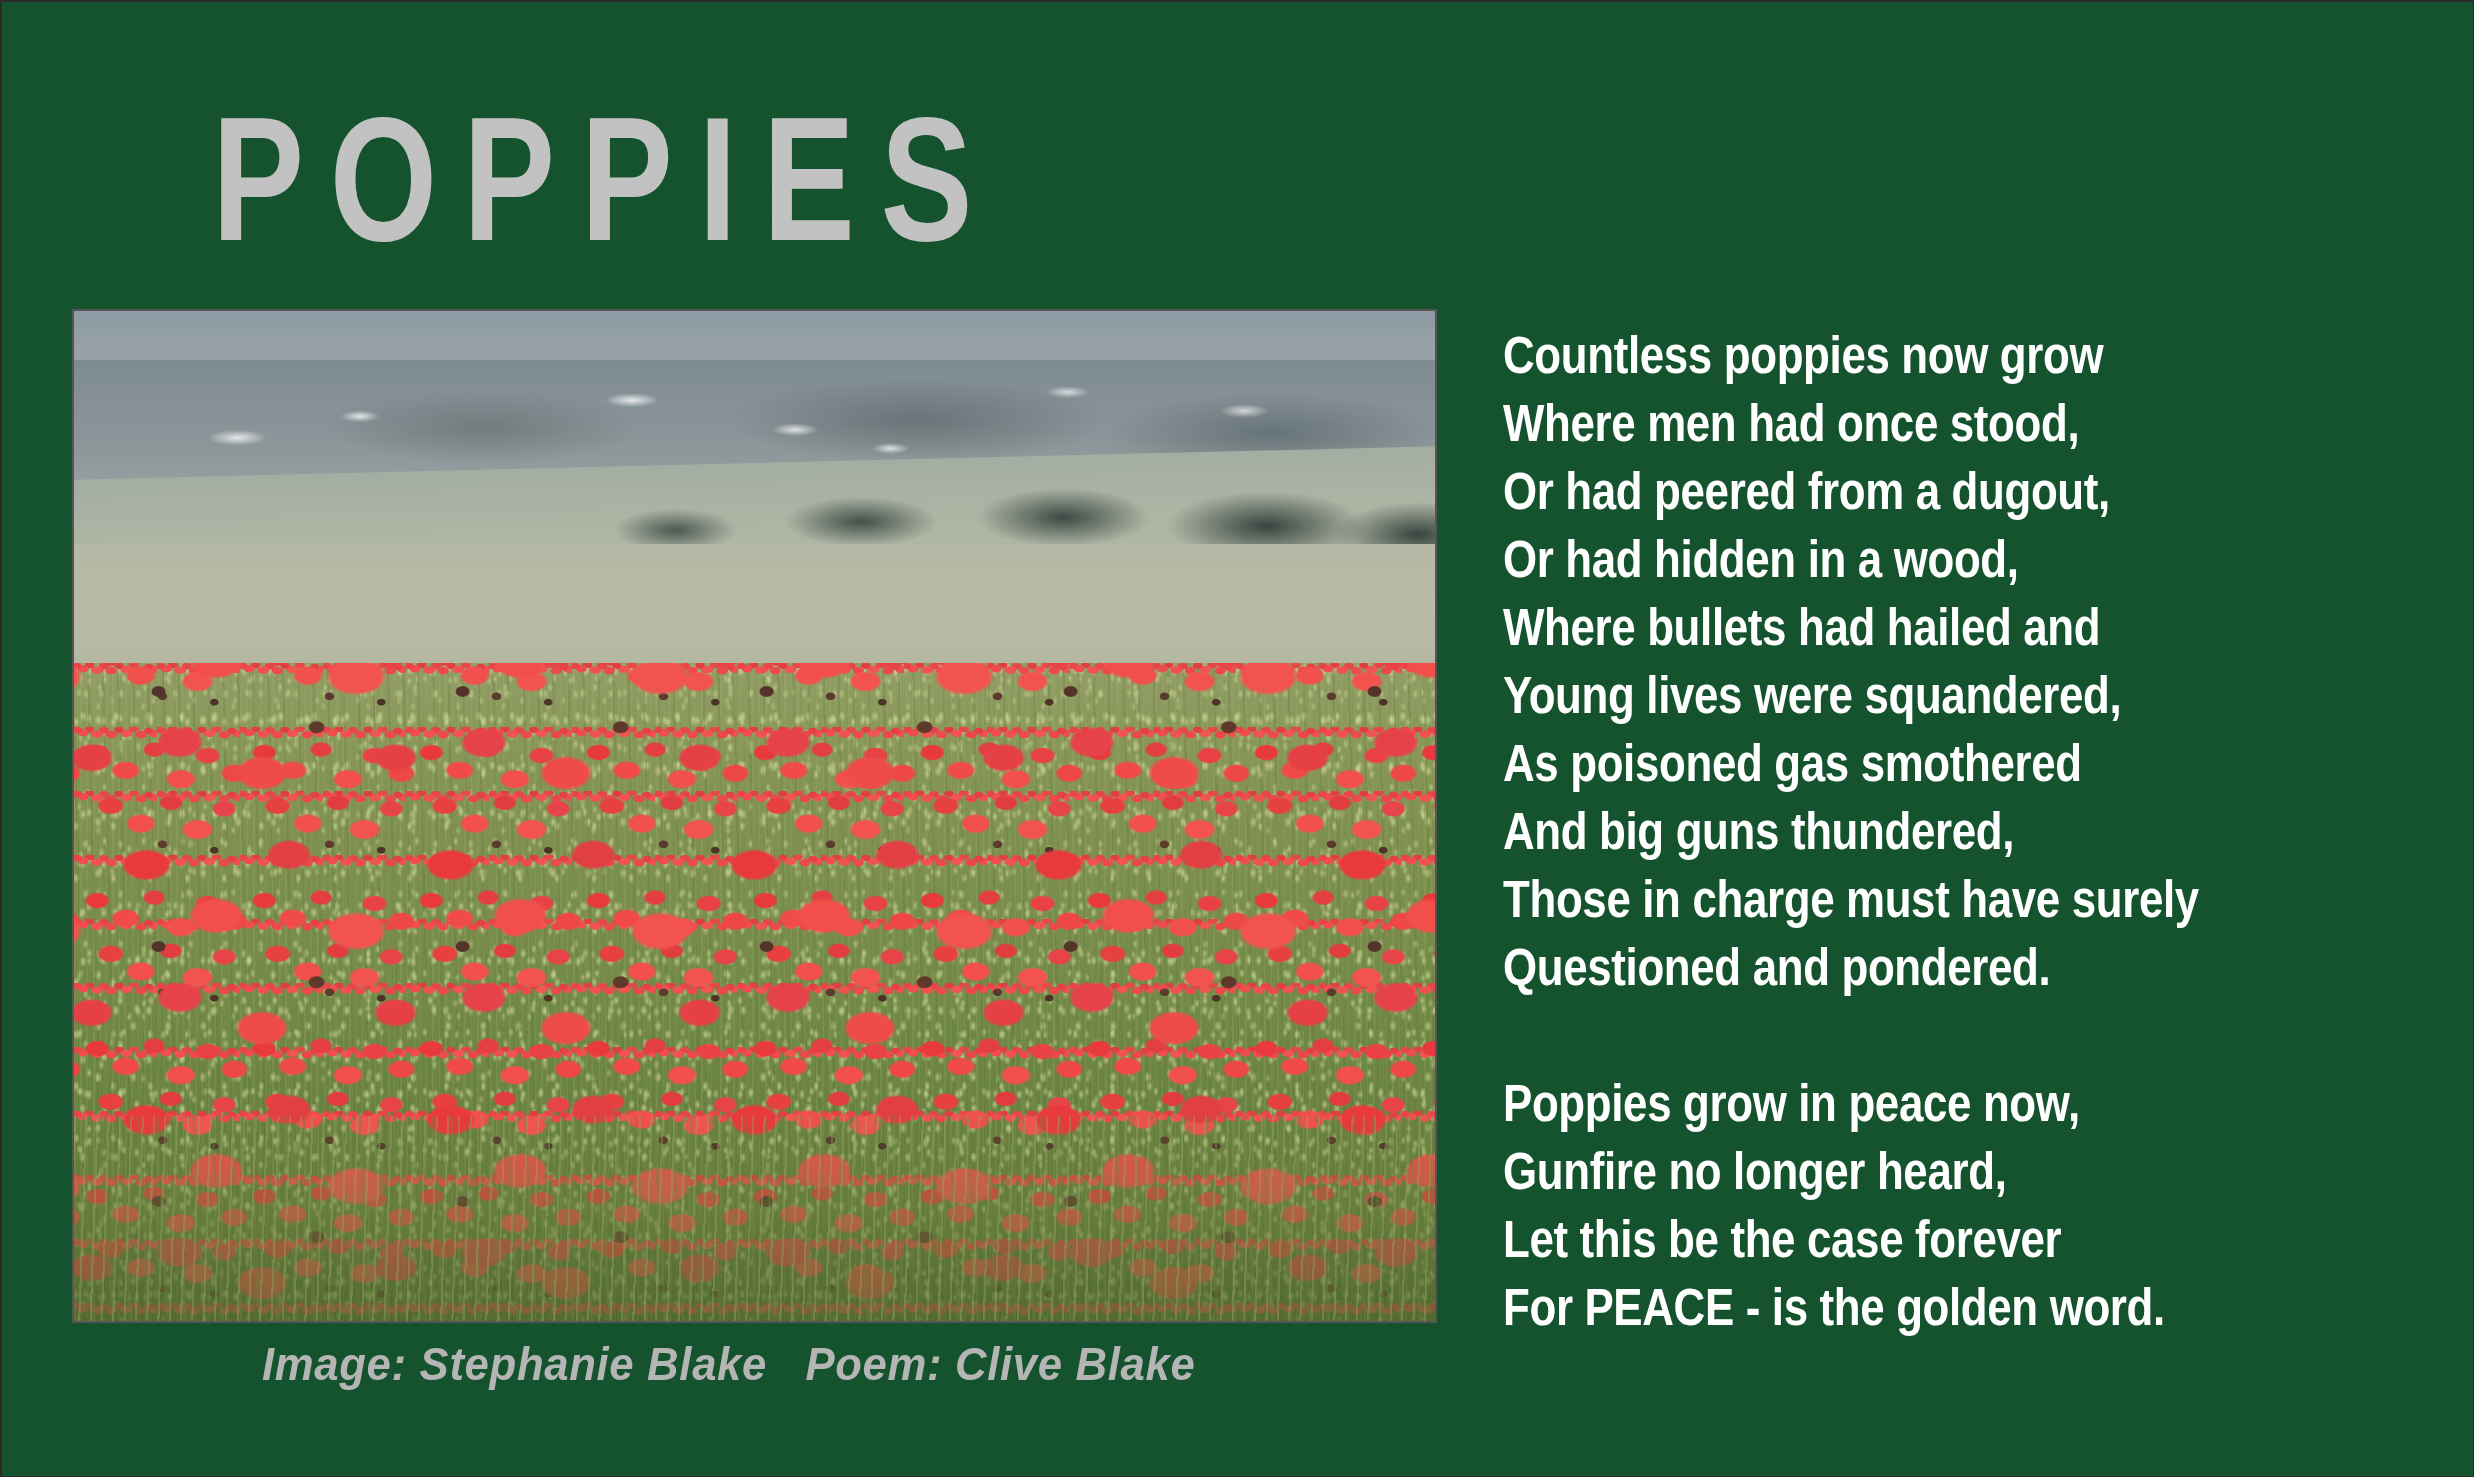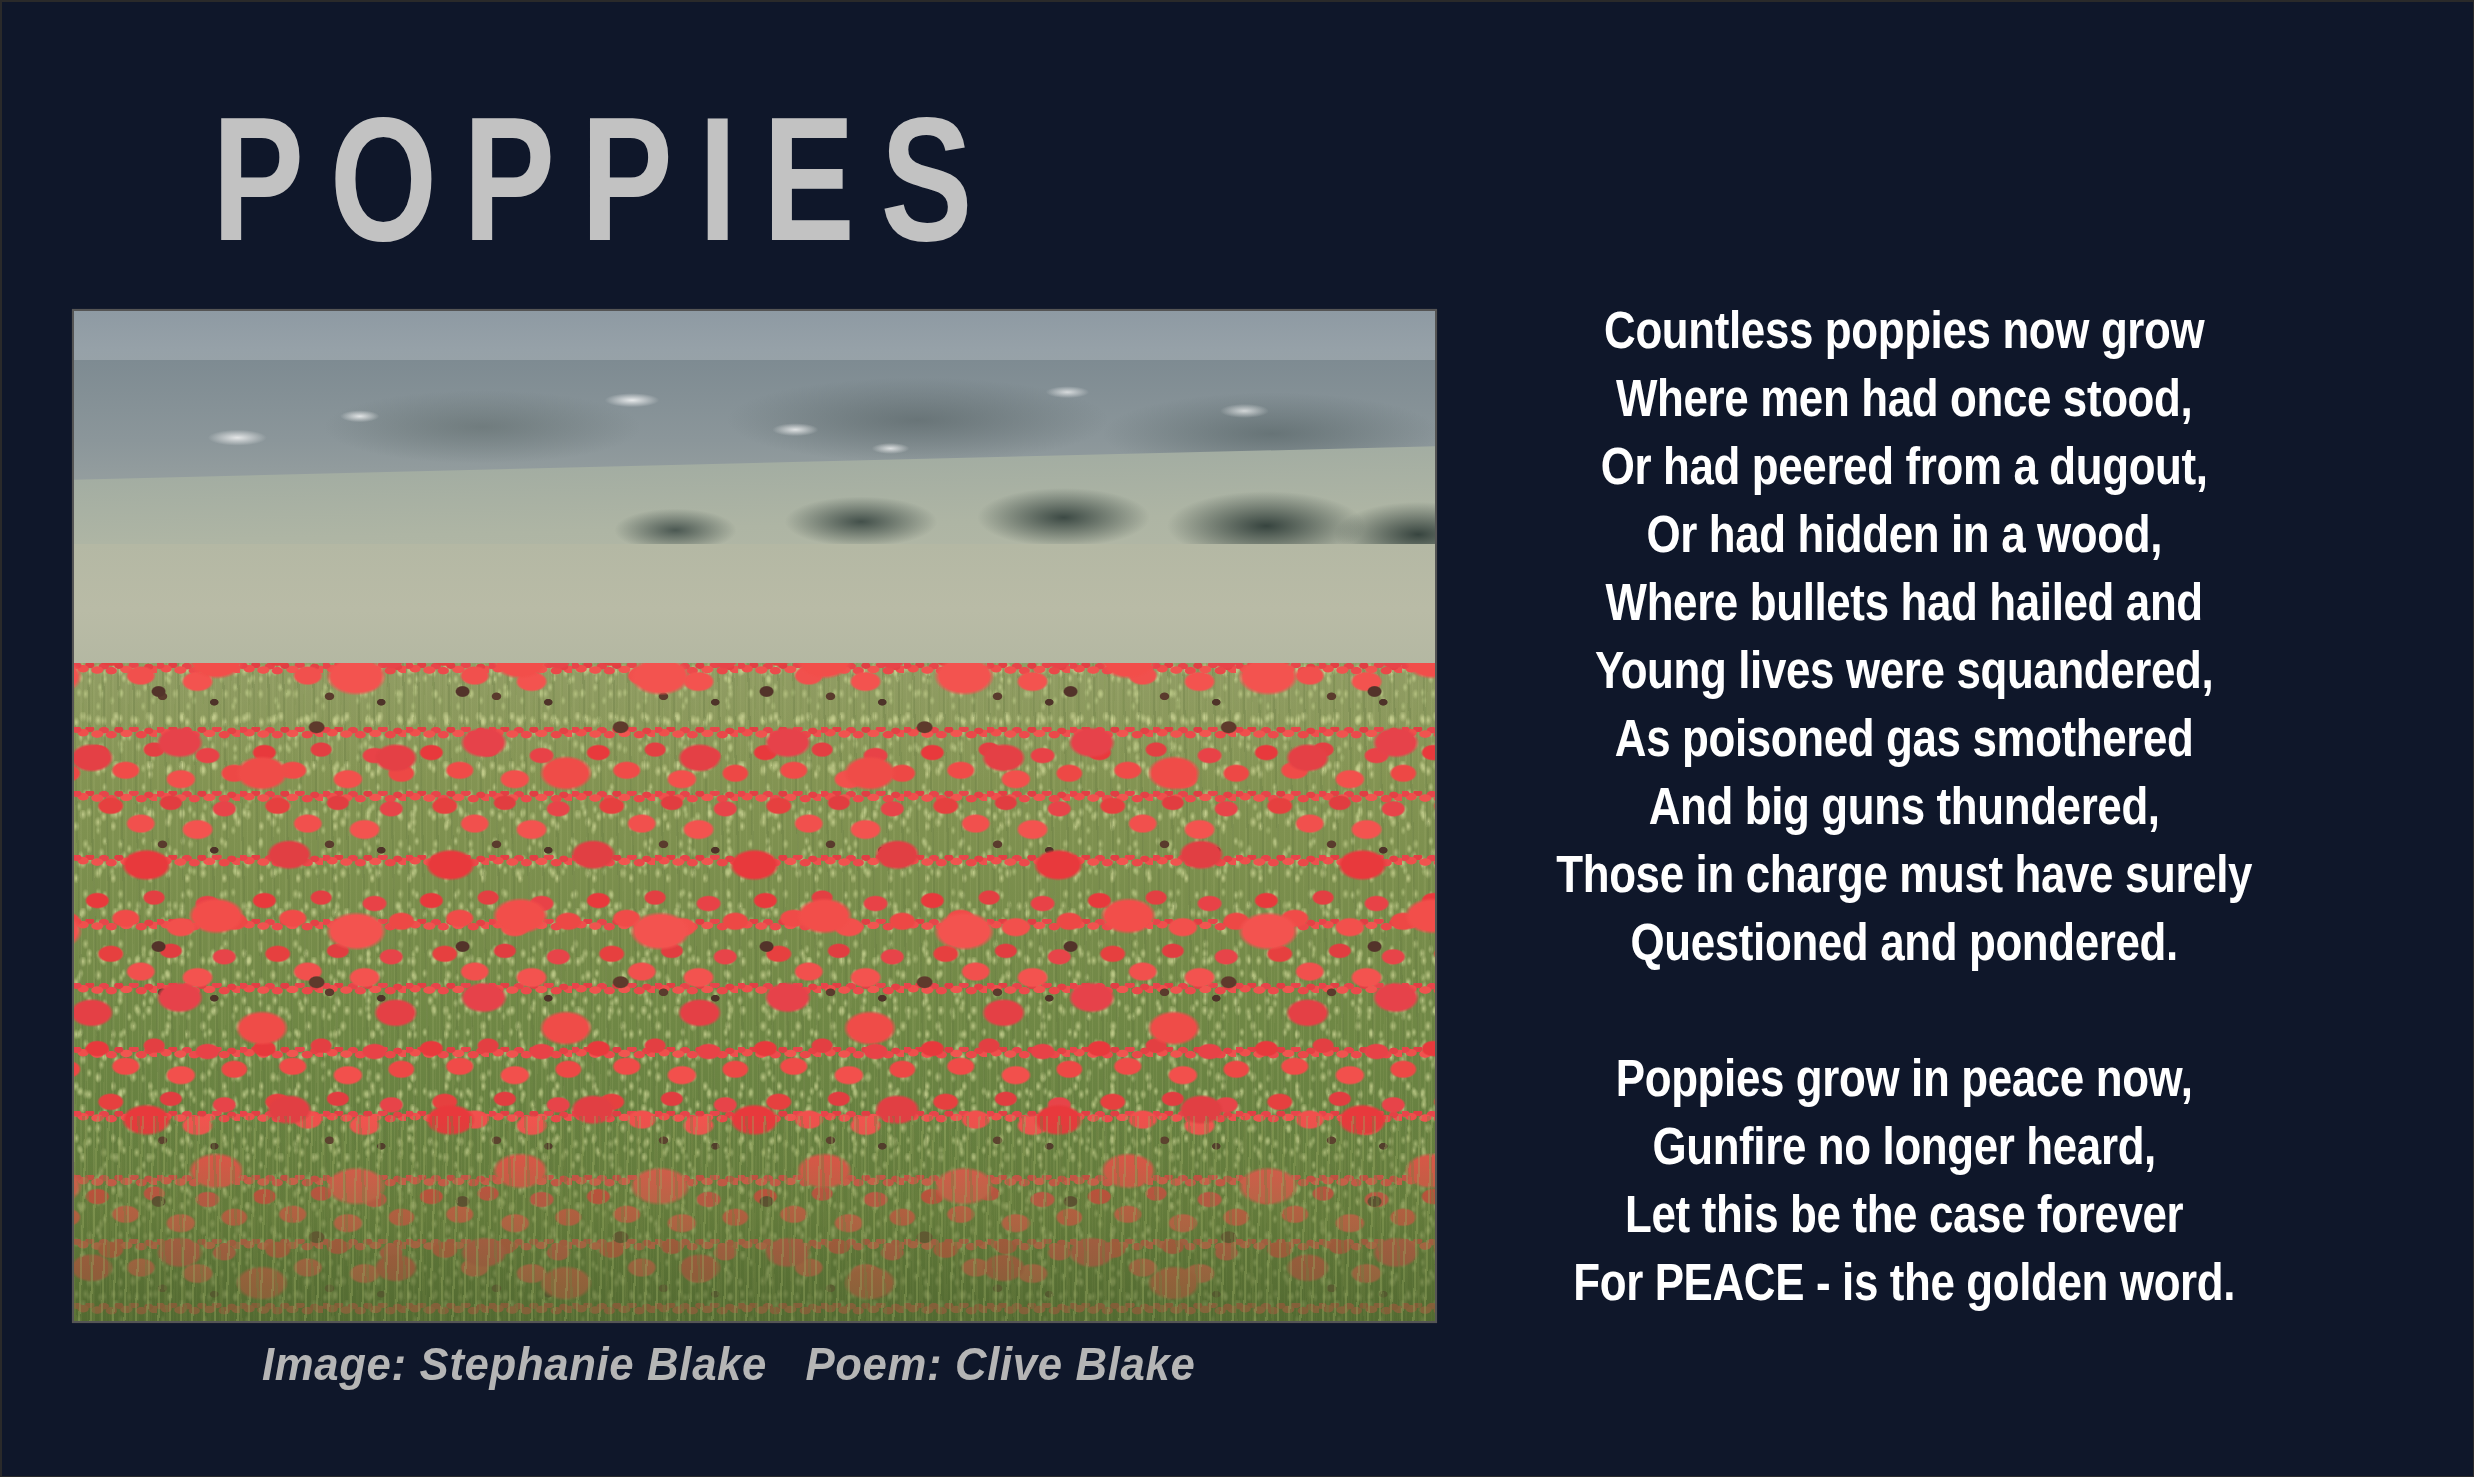--- a/index.html
+++ b/index.html
@@ -8,23 +8,22 @@
     background: #000;
   }
   body {
     font-family: "Liberation Sans", sans-serif;
   }
 
   #poster {
     position: relative;
     width: 2475px;
     height: 1478px;
-    background: #0f172a;
+    background: #14532d;
     overflow: hidden;
-    text-align: center;
   }
 
   
   #poster::after {
     content: "";
     position: absolute;
     inset: 0;
     border: 2.8px solid #2a2a2a;
     pointer-events: none;
     z-index: 60;
@@ -240,21 +239,21 @@
     letter-spacing: 0.7px;
     white-space: pre;
     transform: scaleX(0.93);
     transform-origin: left top;
   }
 
   
   .poem {
     position: absolute;
     left: 1503px;
-    top: 297px;
+    top: 322px;
     width: 933px;
   }
   .poem .line {
     font-family: "Liberation Sans", sans-serif;
     font-size: 51px;
     font-weight: 700;
     color: #ffffff;
     line-height: 68px;
     height: 68px;
     letter-spacing: -0.4px;

